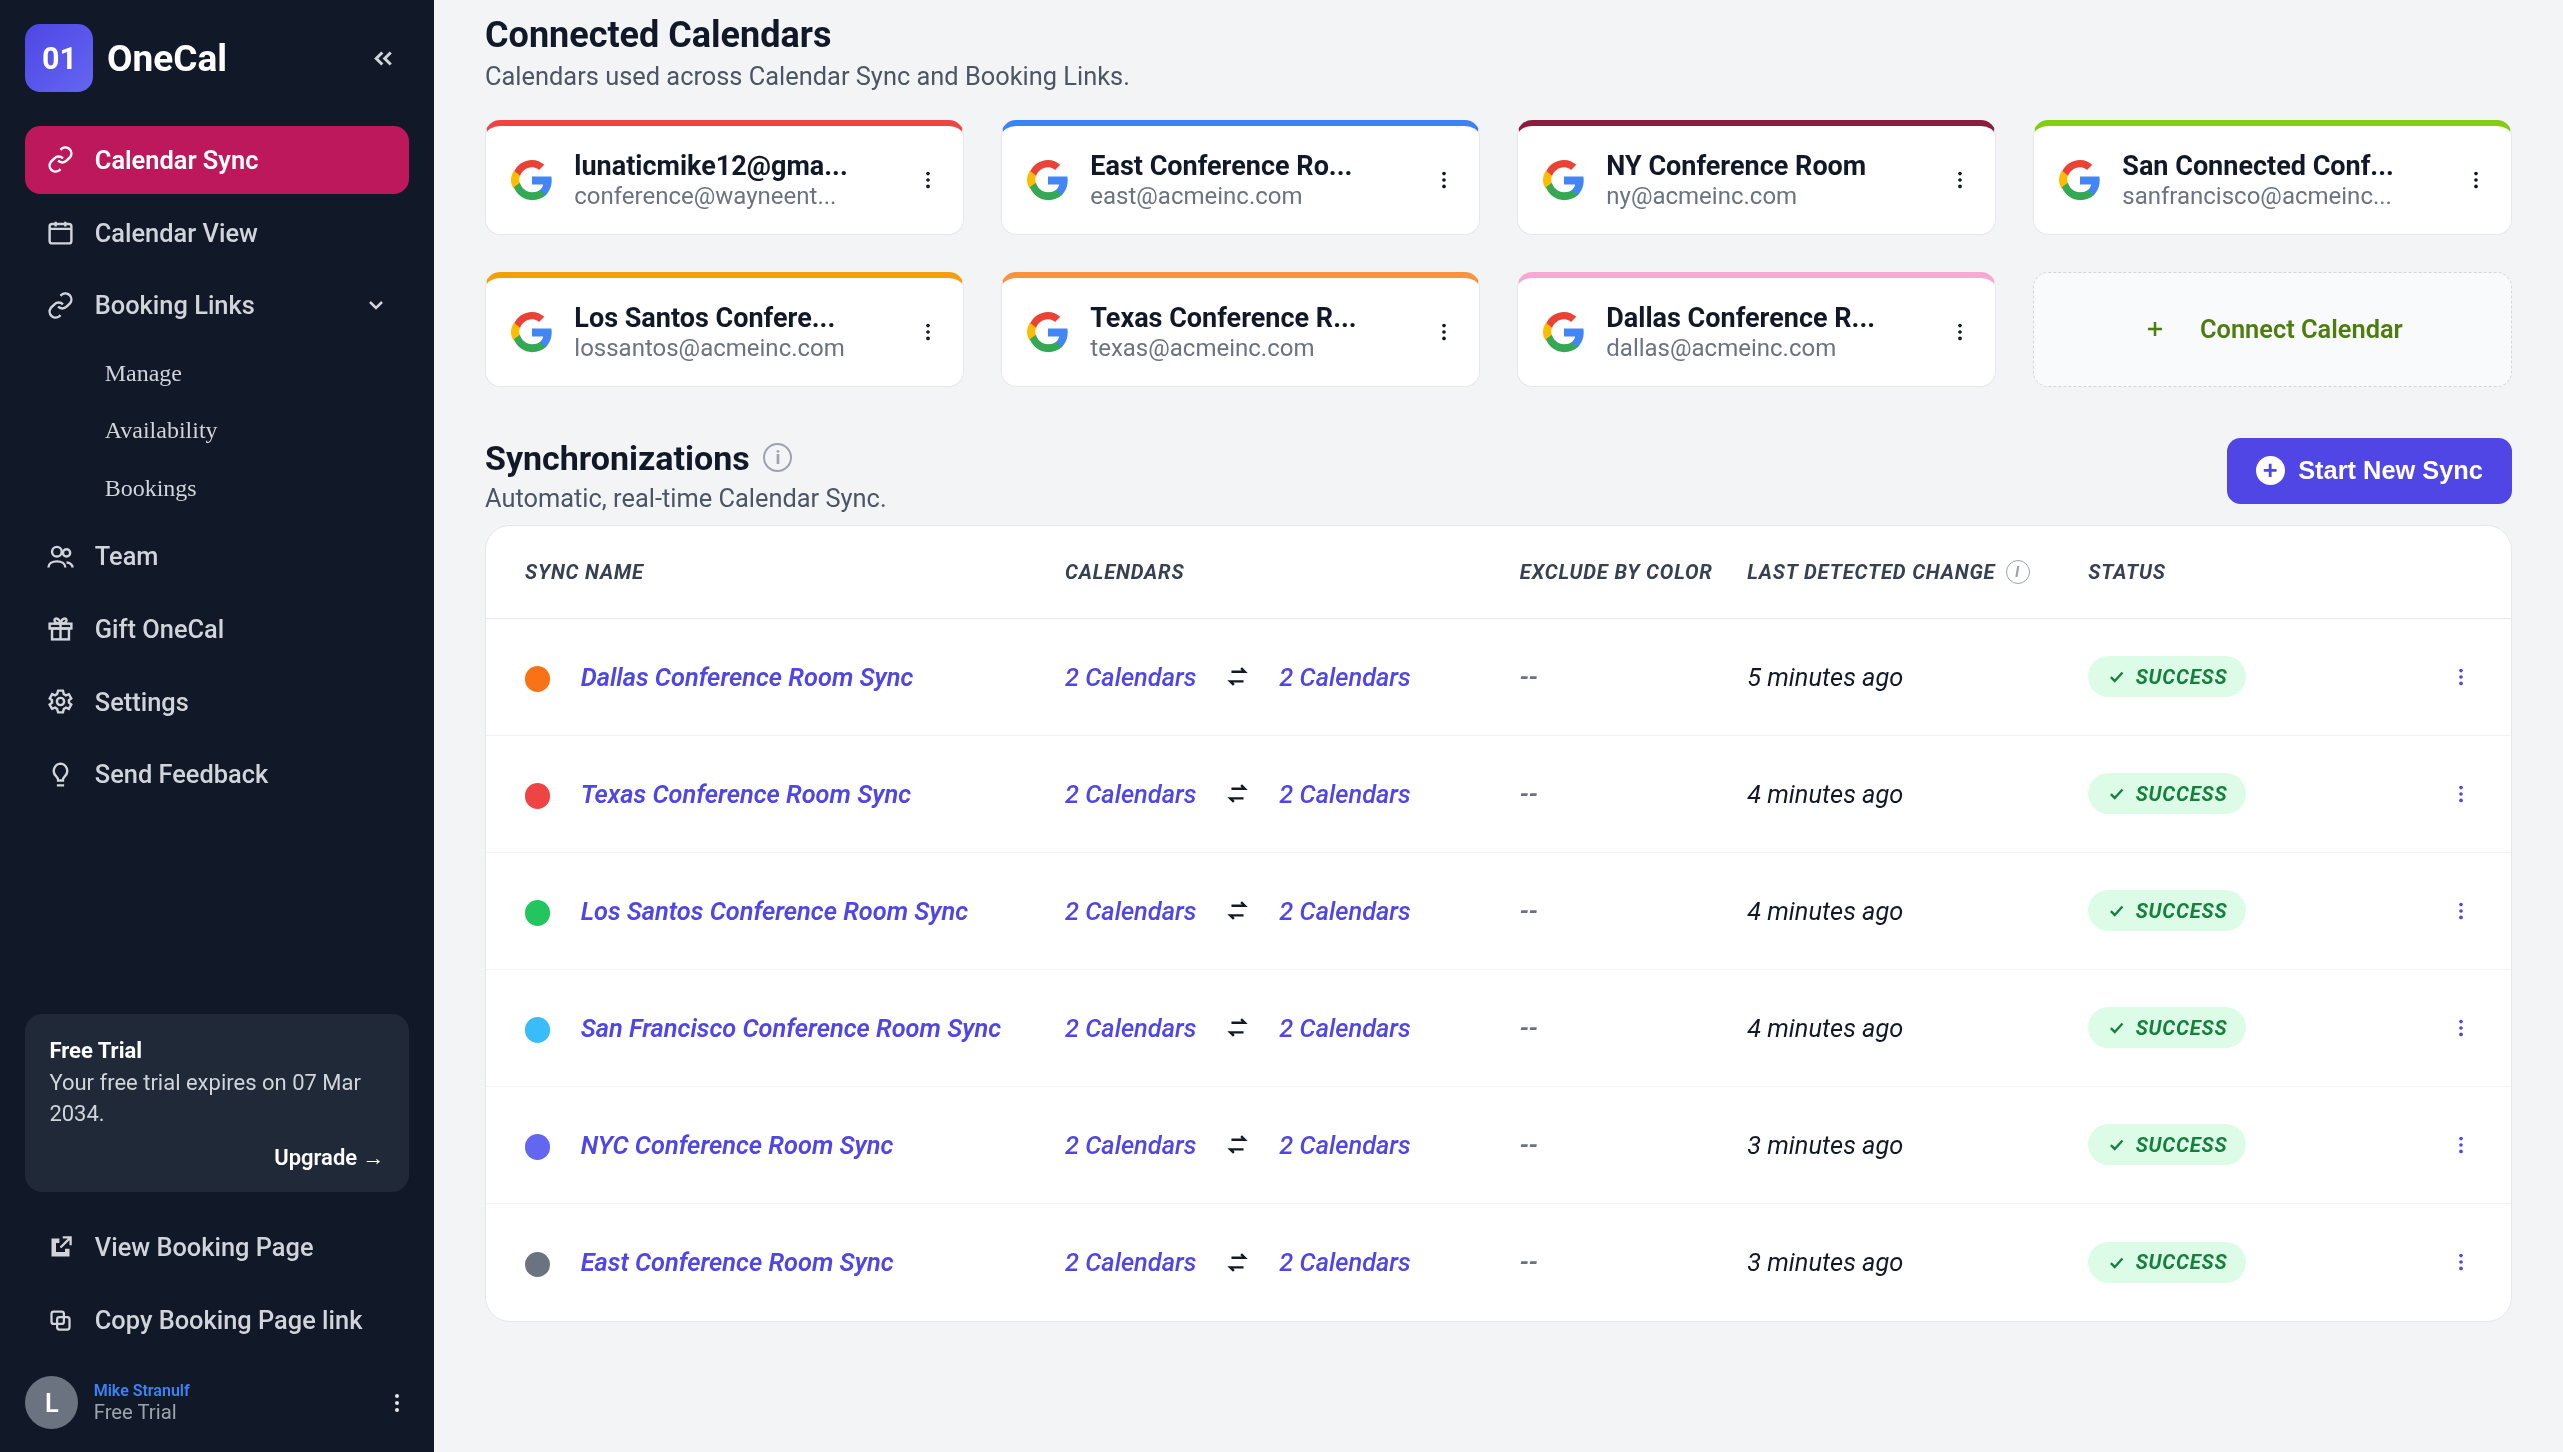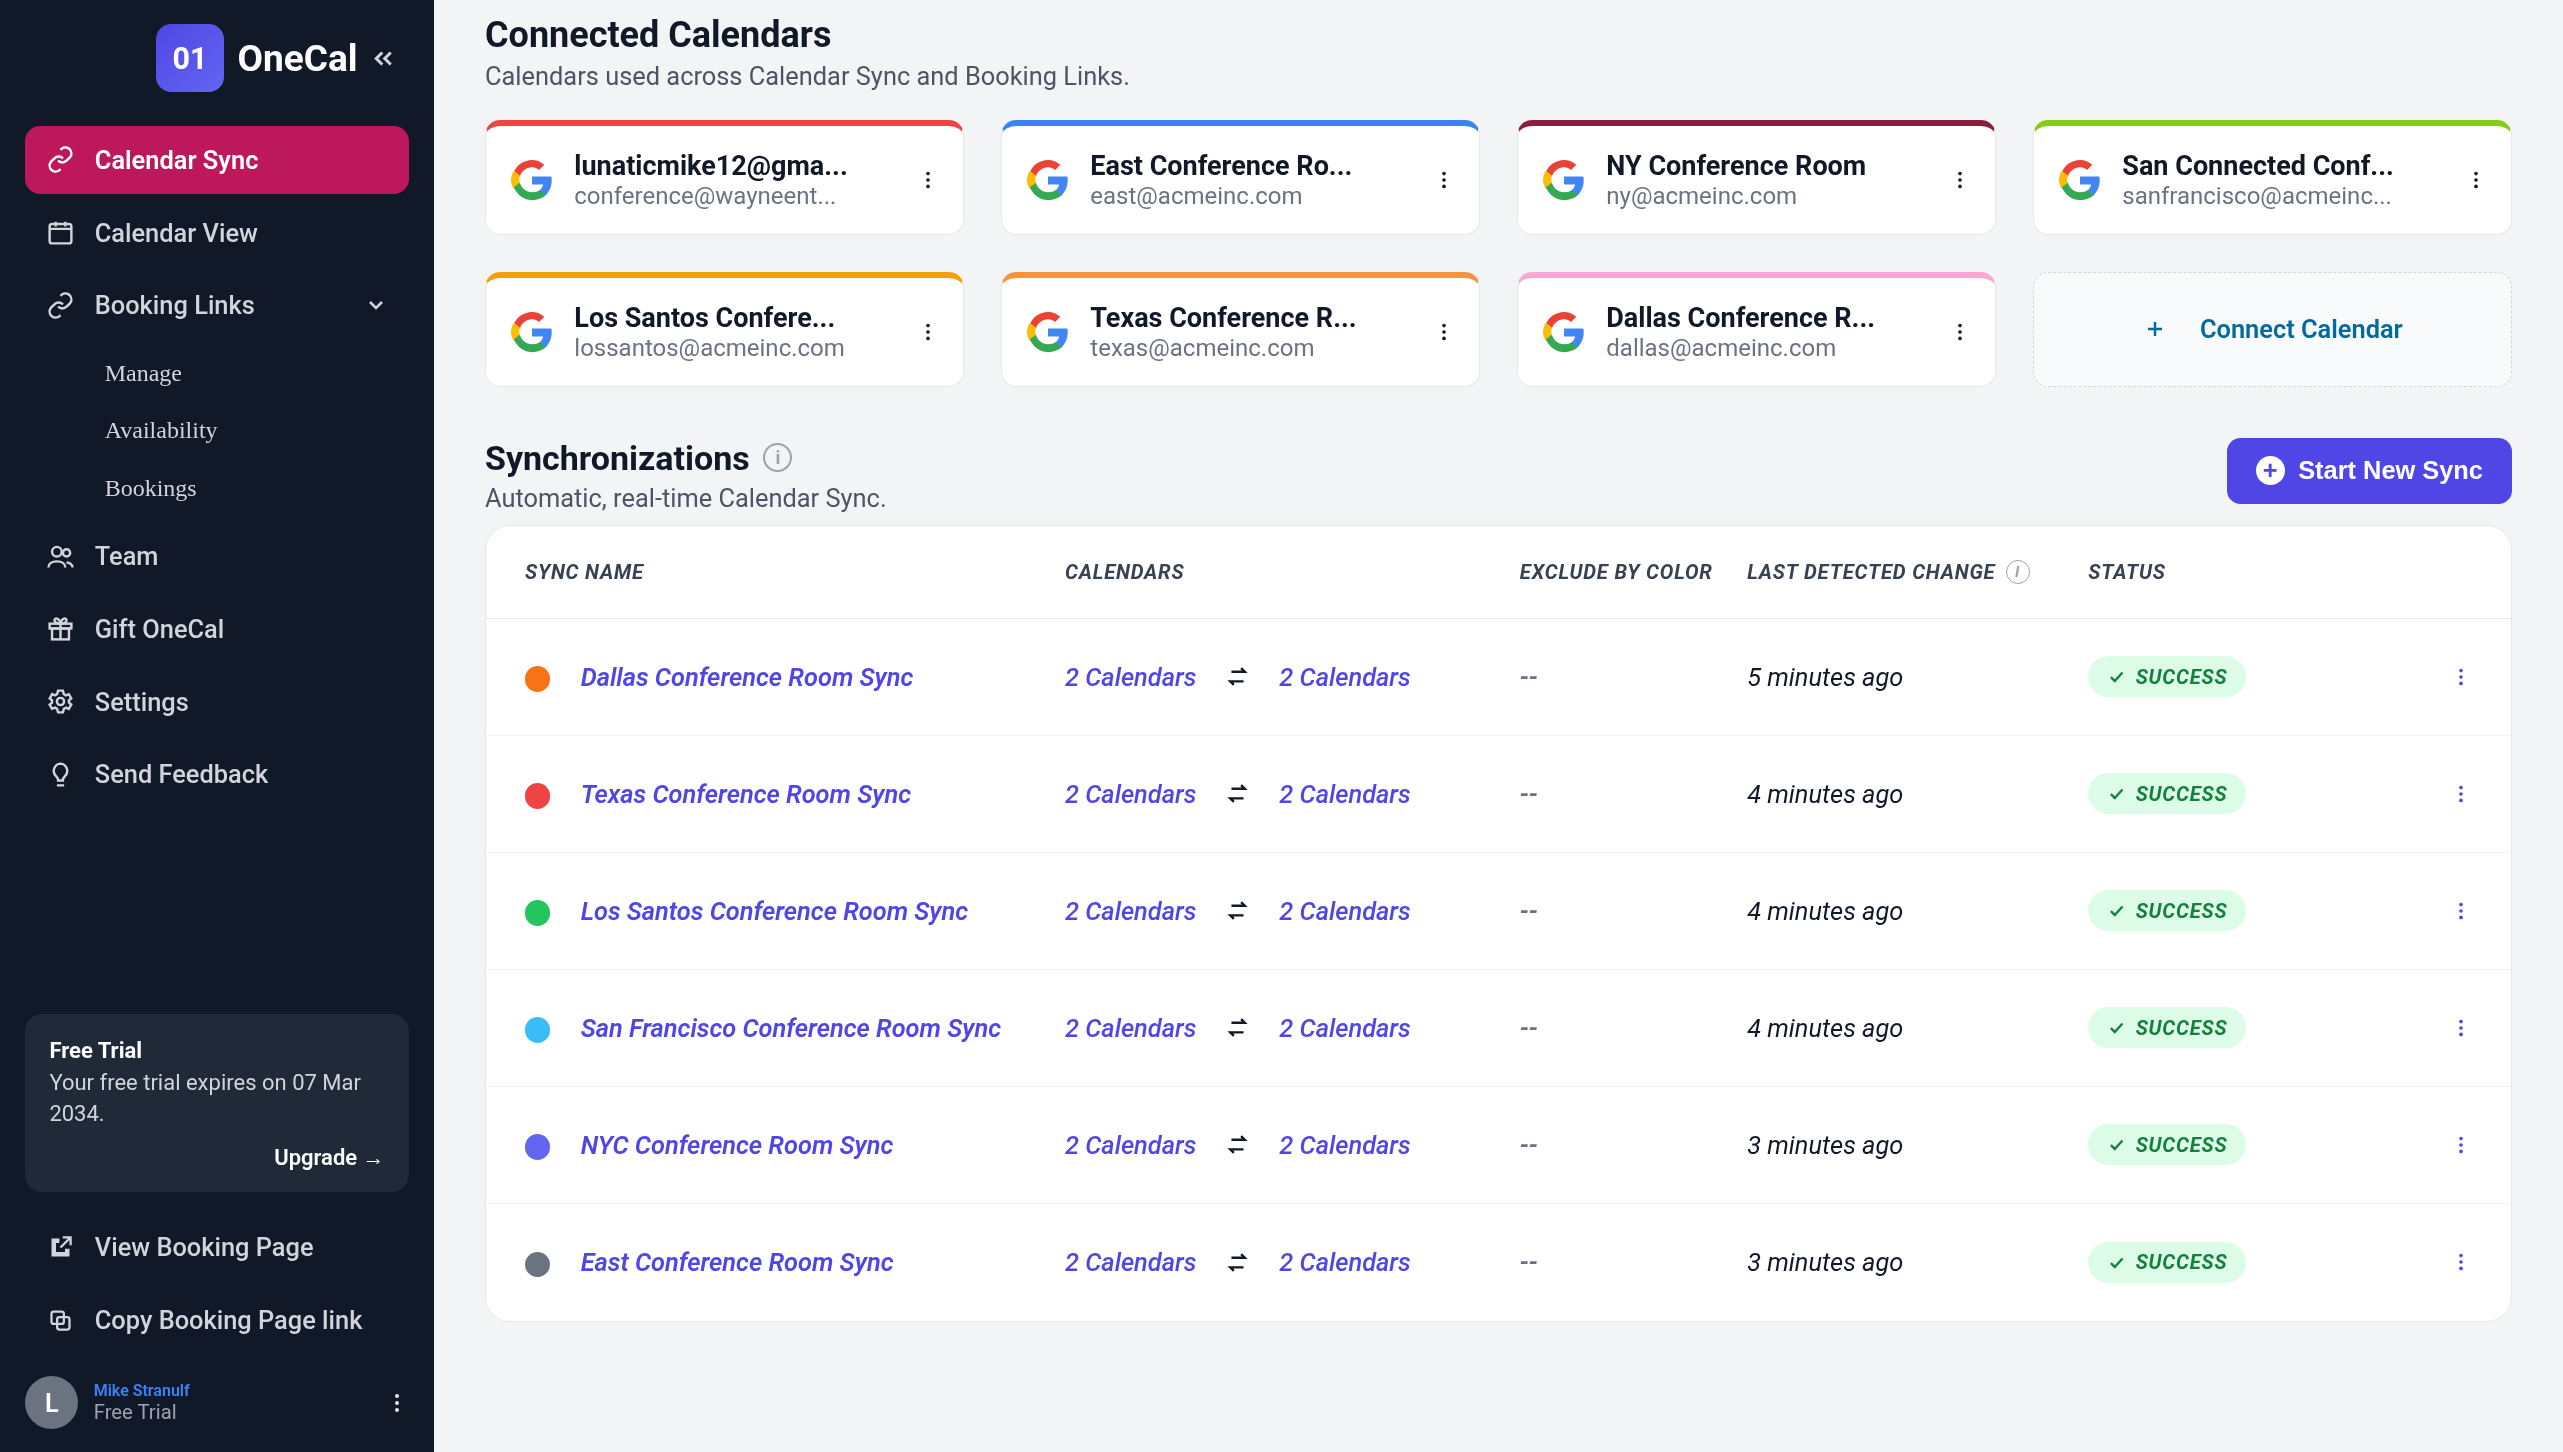--- a/index.html
+++ b/index.html
@@ -15,21 +15,21 @@
 
   
   .sidebar {
     width: 434px;
     background: #111827;
     color: #e5e7eb;
     display: flex;
     flex-direction: column;
     padding: 24px 25.4px;
   }
-  .sidebar-header { display: flex; align-items: center; justify-content: flex-end; margin-bottom: 34px; }
+  .sidebar-header { display: flex; align-items: center; justify-content: space-between; margin-bottom: 34px; }
   .logo { display: flex; align-items: center; gap: 13.6px; }
   .logo-mark {
     width: 68px; height: 68px; border-radius: 15.3px;
     background: linear-gradient(135deg,#4f46e5,#6366f1);
     color:#fff; font-weight:700; font-size:30.5px;
     display:flex; align-items:center; justify-content:center;
   }
   .logo-text { font-size: 37px; font-weight: 700; color:#fff; }
   .collapse-btn {
     width:51px; height:51px; border-radius:12px;
@@ -94,21 +94,21 @@
   .card .provider {
     width:44px; height:44px; border-radius:50%;
     display:flex; align-items:center; justify-content:center;
   }
   .card .meta { flex:1; min-width:0; }
   .card .name { font-size:27px; font-weight:700; white-space:nowrap; overflow:hidden; text-overflow:ellipsis; }
   .card .email { font-size:24px; color:#6b7280; white-space:nowrap; overflow:hidden; text-overflow:ellipsis; }
   .card .more { color:#111827; }
   .card.connect {
     border:1.7px dashed #d1d5db; border-top-width:1.7px;
-    justify-content:center; color:#0369a1; font-size:25.4px; font-weight:600;
+    justify-content:center; color:#4d7c0f; font-size:25.4px; font-weight:600;
     background:#f9fafb;
   }
   .plus-icon { width:25.4px; height:25.4px; display:inline-flex; align-items:center; justify-content:center; margin-right:12px; }
 
   .section-head {
     display:flex; align-items:flex-start; justify-content:space-between;
     margin-top: 51px;
   }
   .section-head .left h2 { font-size:34px; font-weight:700; display:flex; align-items:center; gap:13.6px;}
   .info-badge {

